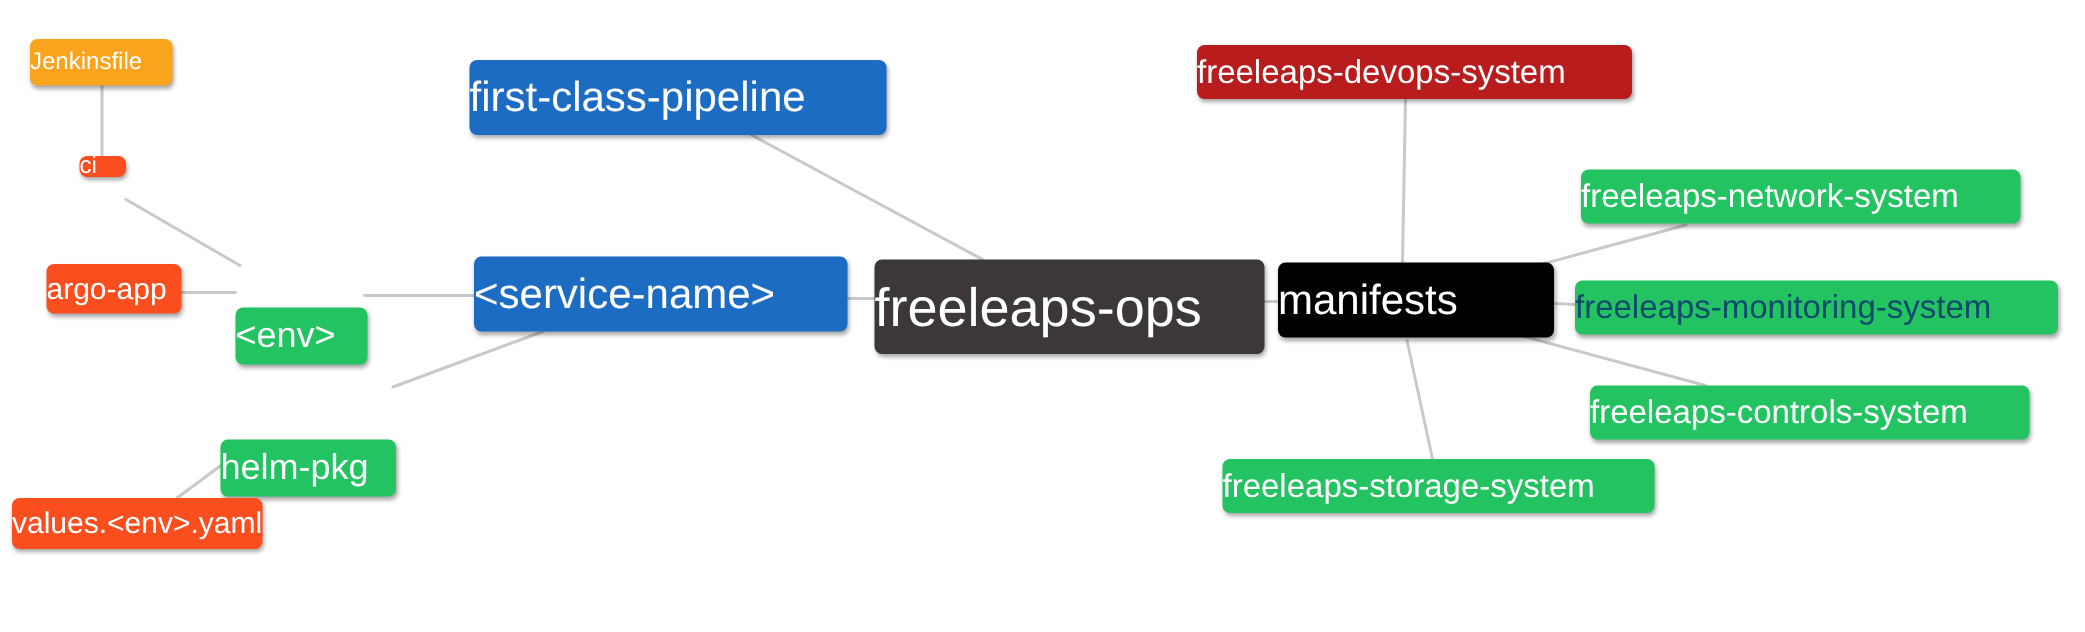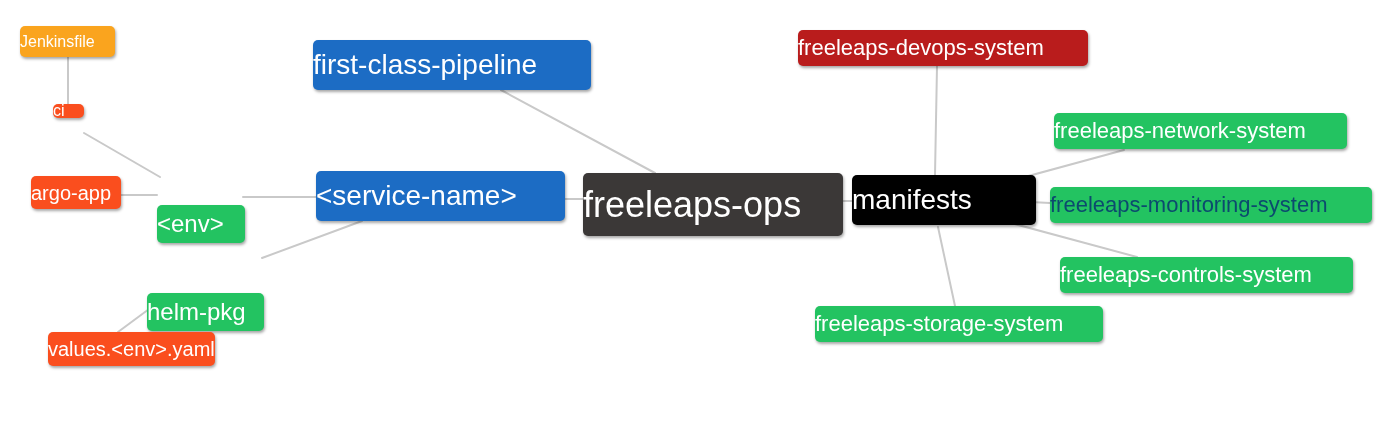--- a/index.html
+++ b/index.html
@@ -65,21 +65,21 @@
     </div>
     <div class="node" style="left: 31px; top: 176px; width: 90px; height: 33px; font-size: 20px; background: rgb(250, 78, 30); color: rgb(255, 255, 255);">
       <span>argo-app</span>
     </div>
     <div class="node" style="left: 157px; top: 176px; width: 88px; height: 38px; font-size: 24px; background: rgb(35, 195, 97); color: rgb(255, 255, 255); margin-top: 29px;">
       <span>&lt;env&gt;</span>
     </div>
     <div class="node" style="left: 147px; top: 257px; width: 117px; height: 38px; font-size: 24px; background: rgb(35, 195, 97); color: rgb(255, 255, 255); margin-top: 36px;">
       <span>helm-pkg</span>
     </div>
-    <div class="node" style="left: 8px; top: 332px; width: 167px; height: 34px; font-size: 20px; background: rgb(250, 78, 30); color: rgb(255, 255, 255); margin-left: 40px;">
+    <div class="node" style="left: 8px; top: 332px; width: 167px; height: 34px; font-size: 20px; background: rgb(250, 78, 30); color: rgb(255, 255, 255);">
       <span>values.&lt;env&gt;.yaml</span>
     </div>
     <div class="node" style="left: 313px; top: 40px; width: 278px; height: 50px; font-size: 28px; background: rgb(28, 108, 196); color: rgb(255, 255, 255);">
       <span>first-class-pipeline</span>
     </div>
     <div class="node" style="left: 316px; top: 171px; width: 249px; height: 50px; font-size: 28px; background: rgb(28, 108, 196); color: rgb(255, 255, 255);">
       <span>&lt;service-name&gt;</span>
     </div>
     <div class="node" style="left: 583px; top: 173px; width: 260px; height: 63px; font-size: 36px; background: rgb(59, 56, 55); color: rgb(255, 255, 255);">
       <span>freeleaps-ops</span>

